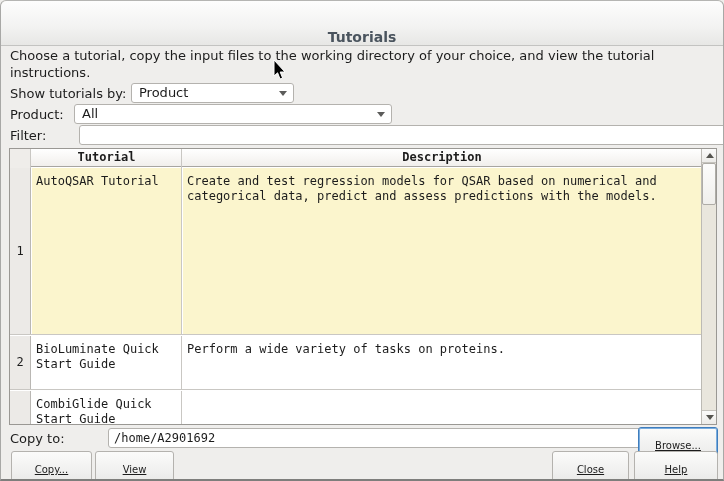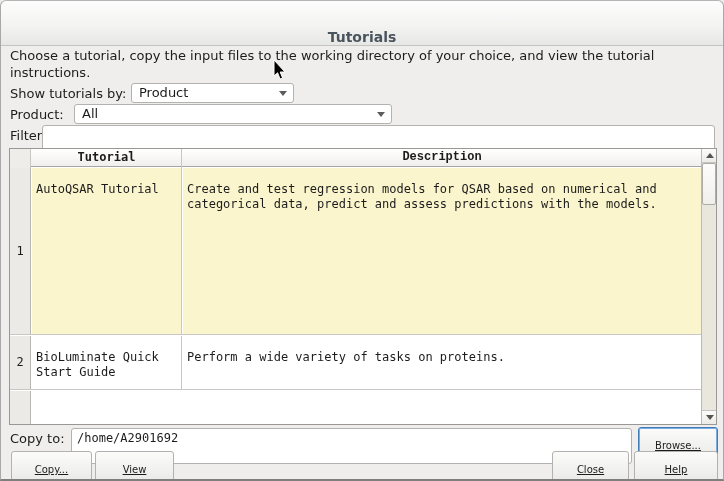--- a/index.html
+++ b/index.html
@@ -18,36 +18,36 @@
 
   .intro { position:absolute; left:9px; top:46px; width:690px; line-height:17px; }
 
   label.inline { position:absolute; height:19px; line-height:19px; }
 
   .combo { position:absolute; height:20px; background:#ffffff; border:1px solid #b4b2ae; border-radius:3px;
            padding:0 20px 0 7px; line-height:18px; cursor:default; }
   .combo .arrow { position:absolute; right:6px; top:7px; width:0; height:0;
                   border-left:4px solid transparent; border-right:4px solid transparent; border-top:5px solid #5c5c5a; }
 
-  .textinput { position:absolute; height:36px; background:#ffffff; border:1px solid #b4b2ae; border-radius:3px;
-               padding:0 5px; line-height:18px; font-family:"DejaVu Sans Mono","Liberation Mono",monospace; font-size:12px; }
+  .textinput { position:absolute; height:20px; background:#ffffff; border:1px solid #b4b2ae; border-radius:3px;
+               padding:0 5px; line-height:18px; font-family:"DejaVu Sans Mono","Liberation Mono",monospace; font-size:12px;margin-left:37px; }
 
   
   .tablewrap { position:absolute; left:8px; top:147px; width:708px; height:277px; background:#ffffff;
                border:1px solid #9a9894; overflow:hidden; }
   .theader { position:absolute; left:0; top:0; width:691px; height:18px;
              background:linear-gradient(#ffffff,#f1efec); border-bottom:1px solid #a7a5a1;
              font-family:"DejaVu Sans Mono","Liberation Mono",monospace; font-weight:bold; font-size:12px; }
   .thcell { position:absolute; top:0; height:36px; line-height:17px; text-align:center; }
   .th-num  { left:0;   width:21px;  border-right:1px solid #c9c7c3; background:#efedea; }
   .th-tut  { left:22px; width:150px; border-right:1px solid #c9c7c3; }
-  .th-desc { left:173px; width:518px;font-family:Liberation Mono, monospace; }
+  .th-desc { left:173px; width:518px; }
 
   .trow { position:absolute; left:0; width:691px; font-family:"DejaVu Sans Mono","Liberation Mono",monospace; font-size:12px; }
-  .cell { position:absolute; top:0; height:100%; padding:14px 4px; line-height:15px; overflow:hidden; white-space:pre-wrap; }
+  .cell { position:absolute; top:0; height:100%; padding:6px 4px; line-height:15px; overflow:hidden; white-space:pre-wrap; }
   .c-num  { left:0; width:21px; background:#eceae7; border-right:1px solid #b9b7b3;
             display:flex; align-items:center; justify-content:center; padding:0; }
   .c-tut  { left:22px; width:150px; border-right:1px solid #c9c7c3; }
   .c-desc { left:173px; width:518px; }
   .row-sel .c-tut, .row-sel .c-desc { background:#fbf5cd; }
   .row-plain .c-tut, .row-plain .c-desc { background:#ffffff; }
   .trow { border-bottom:1px solid #c9c7c3; }
 
   .row1 { top:19px;  height:167px; }
   .row2 { top:187px; height:54px; }
@@ -115,20 +115,21 @@
     </div>
 
     <div class="trow row2 row-plain">
       <div class="cell c-num">2</div>
       <div class="cell c-tut">BioLuminate Quick Start Guide</div>
       <div class="cell c-desc">Perform a wide variety of tasks on proteins.</div>
     </div>
 
     <div class="trow row3 row-plain">
       <div class="cell c-num"></div>
+      <div class="cell c-tut">CombiGlide Quick Start Guide</div>
     </div>
 
     <div class="vscroll">
       <div class="sb-btn sb-up">
         <span class="sb-tri-up"></span>
       </div>
       <div class="sb-thumb"></div>
       <div class="sb-btn sb-down">
         <span class="sb-tri-down"></span>
       </div>

